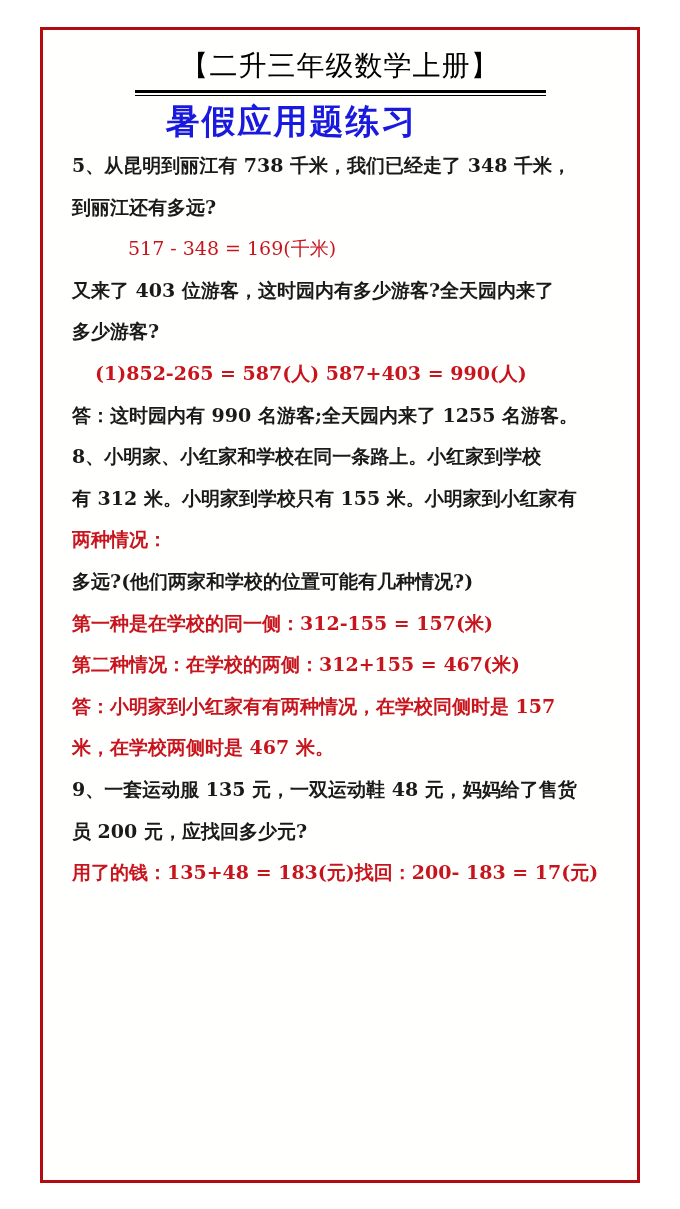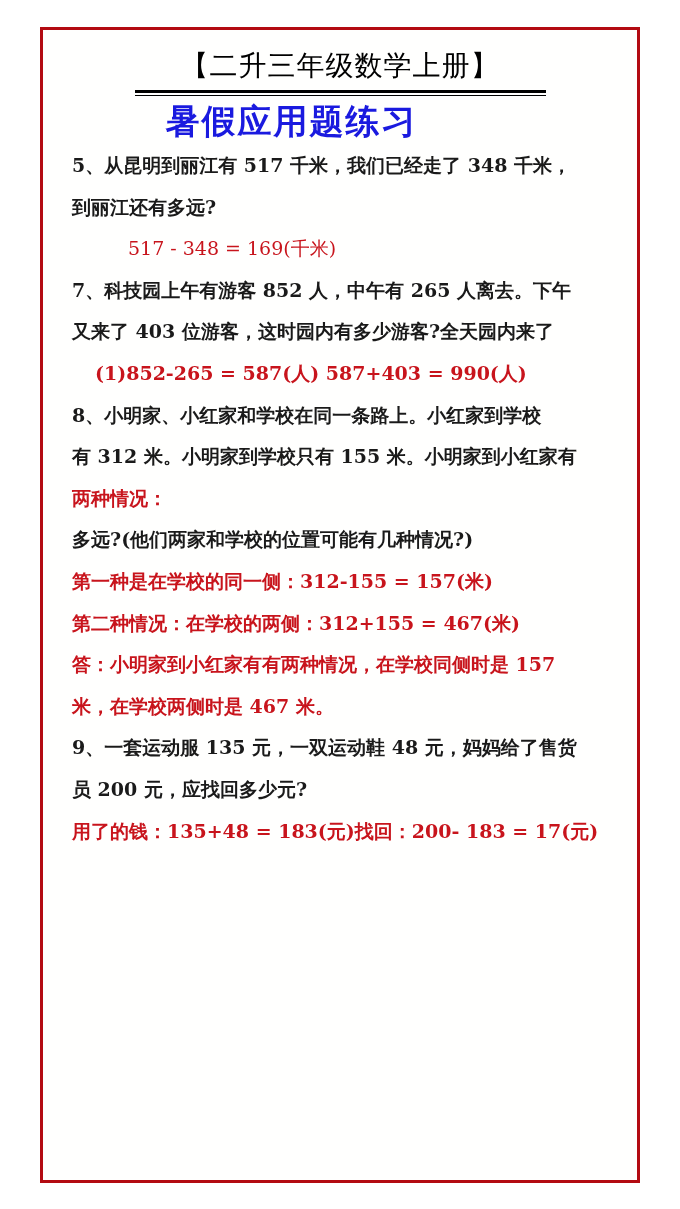--- a/index.html
+++ b/index.html
@@ -91,30 +91,31 @@
 <div class="frame"></div>
 
 <div class="title">【二升三年级数学上册】</div>
 <div class="title-underline-thick"></div>
 <div class="title-underline-thin"></div>
 <div class="subtitle">暑假应用题练习</div>
 
 <div class="content">
 
   <div>
-    <div class="line">5、从昆明到丽江有 517 千米，我们已经走了 348 千米，</div>
+    <div class="line">5、从昆明到丽江有 738 千米，我们已经走了 348 千米，</div>
     <div class="line">到丽江还有多远?</div>
     <div class="line red ans-indent">517 - 348 = 169(千米)</div>
   </div>
 
 
   <div>
-    <div class="line">7、科技园上午有游客 852 人，中午有 265 人离去。下午</div>
     <div class="line">又来了 403 位游客，这时园内有多少游客?全天园内来了</div>
+    <div class="line">多少游客?</div>
     <div class="line red ans-indent2">(1)852-265 = 587(人) 587+403 = 990(人)</div>
+    <div class="line">答：这时园内有 990 名游客;全天园内来了 1255 名游客。</div>
   </div>
 
   <div>
     <div class="line">8、小明家、小红家和学校在同一条路上。小红家到学校</div>
     <div class="line">有 312 米。小明家到学校只有 155 米。小明家到小红家有</div>
     <div class="line red">两种情况：</div>
     <div class="line">多远?(他们两家和学校的位置可能有几种情况?)</div>
     <div class="line red">第一种是在学校的同一侧：312-155 = 157(米)</div>
     <div class="line red">第二种情况：在学校的两侧：312+155 = 467(米)</div>
     <div class="line red">答：小明家到小红家有有两种情况，在学校同侧时是 157</div>

